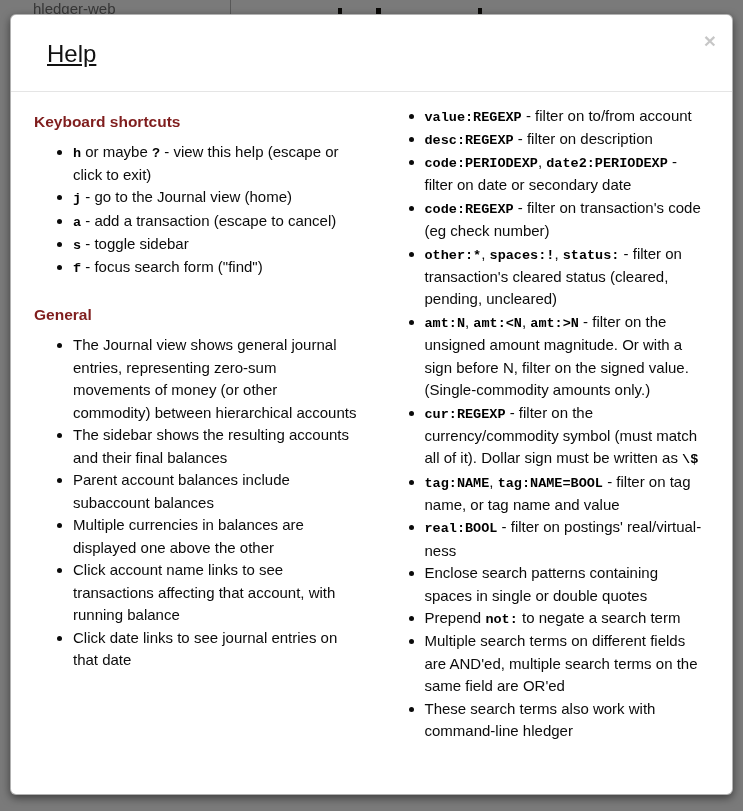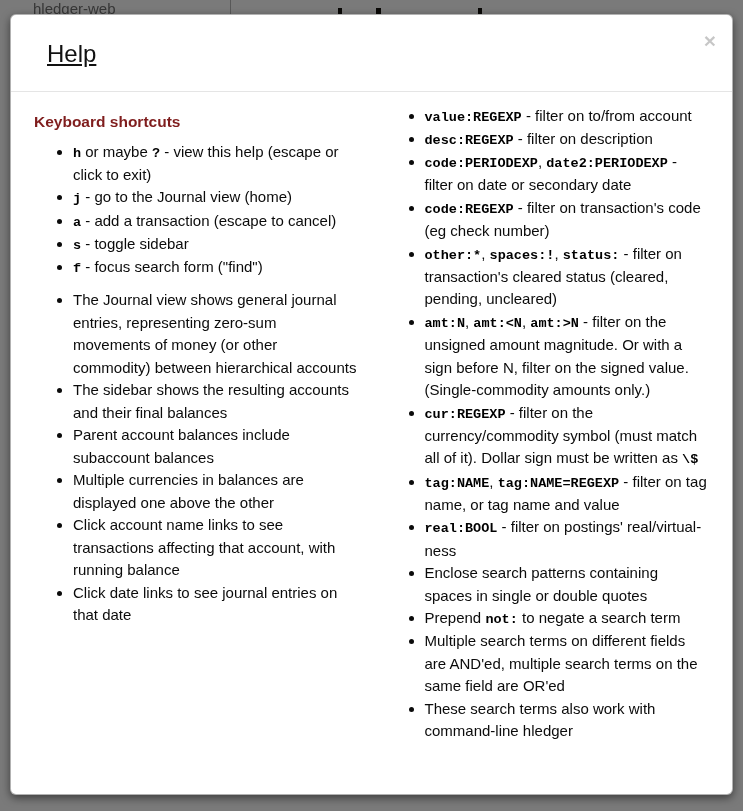--- a/index.html
+++ b/index.html
@@ -114,41 +114,42 @@
           <h4 class="section-heading">Keyboard shortcuts</h4>
           <ul class="help-list">
             <li><code class="code-term">h</code> or maybe <code class="code-term">?</code> - view this help (escape or click to exit)</li>
             <li><code class="code-term">j</code> - go to the Journal view (home)</li>
             <li><code class="code-term">a</code> - add a transaction (escape to cancel)</li>
             <li><code class="code-term">s</code> - toggle sidebar</li>
             <li><code class="code-term">f</code> - focus search form ("find")</li>
           </ul>
         </div>
         <div class="help-section">
+          <h4 class="section-heading">General</h4>
           <ul class="help-list">
             <li>The Journal view shows general journal entries, representing zero-sum movements of money (or other commodity) between hierarchical accounts</li>
             <li>The sidebar shows the resulting accounts and their final balances</li>
             <li>Parent account balances include subaccount balances</li>
             <li>Multiple currencies in balances are displayed one above the other</li>
             <li>Click account name links to see transactions affecting that account, with running balance</li>
             <li>Click date links to see journal entries on that date</li>
           </ul>
         </div>
       </div>
     <div class="help-col">
         <div class="help-section">
           <ul class="help-list">
             <li><code class="code-term">value:REGEXP</code> - filter on to/from account</li>
             <li><code class="code-term">desc:REGEXP</code> - filter on description</li>
             <li><code class="code-term">code:PERIODEXP</code>, <code class="code-term">date2:PERIODEXP</code> - filter on date or secondary date</li>
             <li><code class="code-term">code:REGEXP</code> - filter on transaction's code (eg check number)</li>
             <li><code class="code-term">other:*</code>, <code class="code-term">spaces:!</code>, <code class="code-term">status:</code> - filter on transaction's cleared status (cleared, pending, uncleared)</li>
             <li><code class="code-term">amt:N</code>, <code class="code-term">amt:&lt;N</code>, <code class="code-term">amt:&gt;N</code> - filter on the unsigned amount magnitude. Or with a sign before N, filter on the signed value. (Single-commodity amounts only.)</li>
             <li><code class="code-term">cur:REGEXP</code> - filter on the currency/commodity symbol (must match all of it). Dollar sign must be written as <code class="code-term">\$</code></li>
-            <li><code class="code-term">tag:NAME</code>, <code class="code-term">tag:NAME=REGEXP</code> - filter on tag name, or tag name and value</li>
+            <li><code class="code-term">tag:NAME</code>, <code class="code-term">tag:NAME=BOOL</code> - filter on tag name, or tag name and value</li>
             <li><code class="code-term">real:BOOL</code> - filter on postings' real/virtual-ness</li>
             <li>Enclose search patterns containing spaces in single or double quotes</li>
             <li>Prepend <code class="code-term">not:</code> to negate a search term</li>
             <li>Multiple search terms on different fields are AND'ed, multiple search terms on the same field are OR'ed</li>
             <li>These search terms also work with command-line hledger</li>
           </ul>
         </div>
       </div>
   </div>
 </div>

